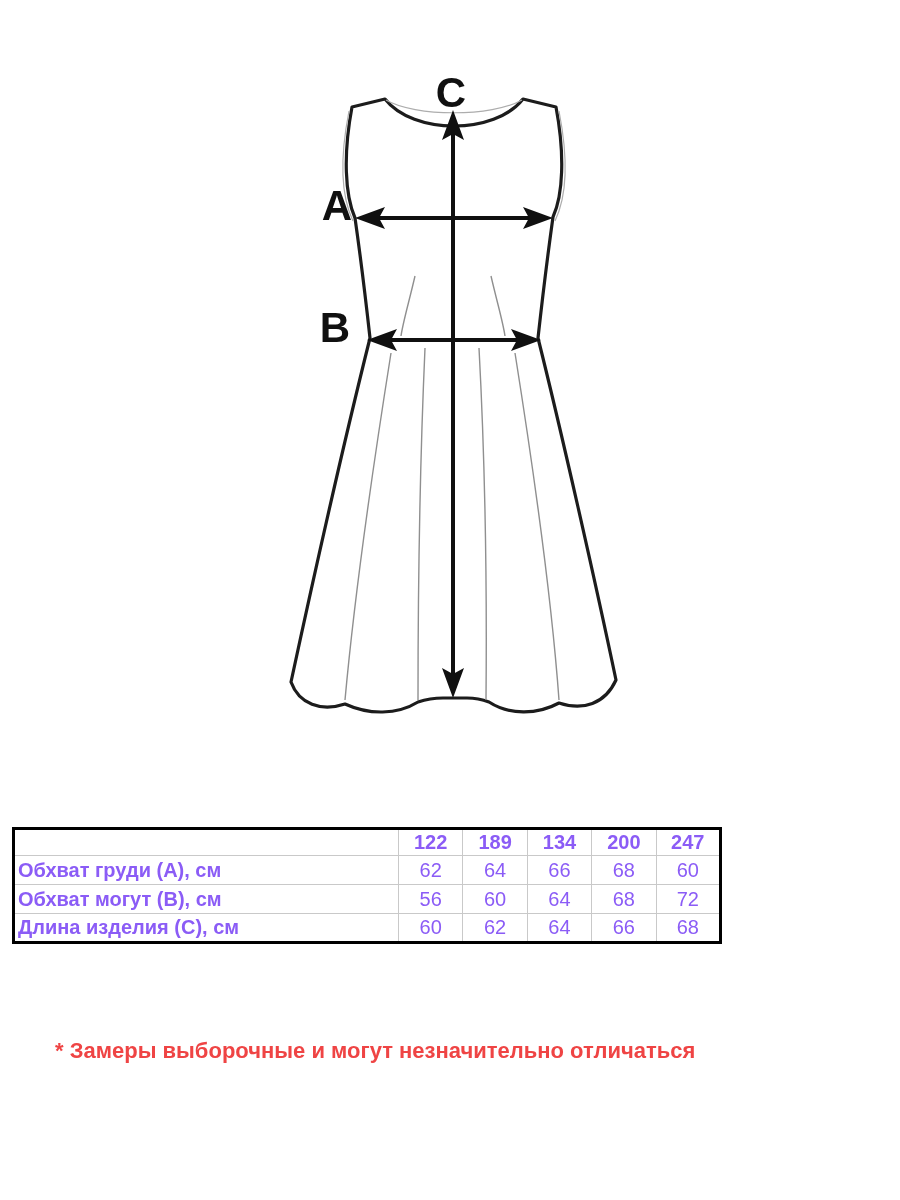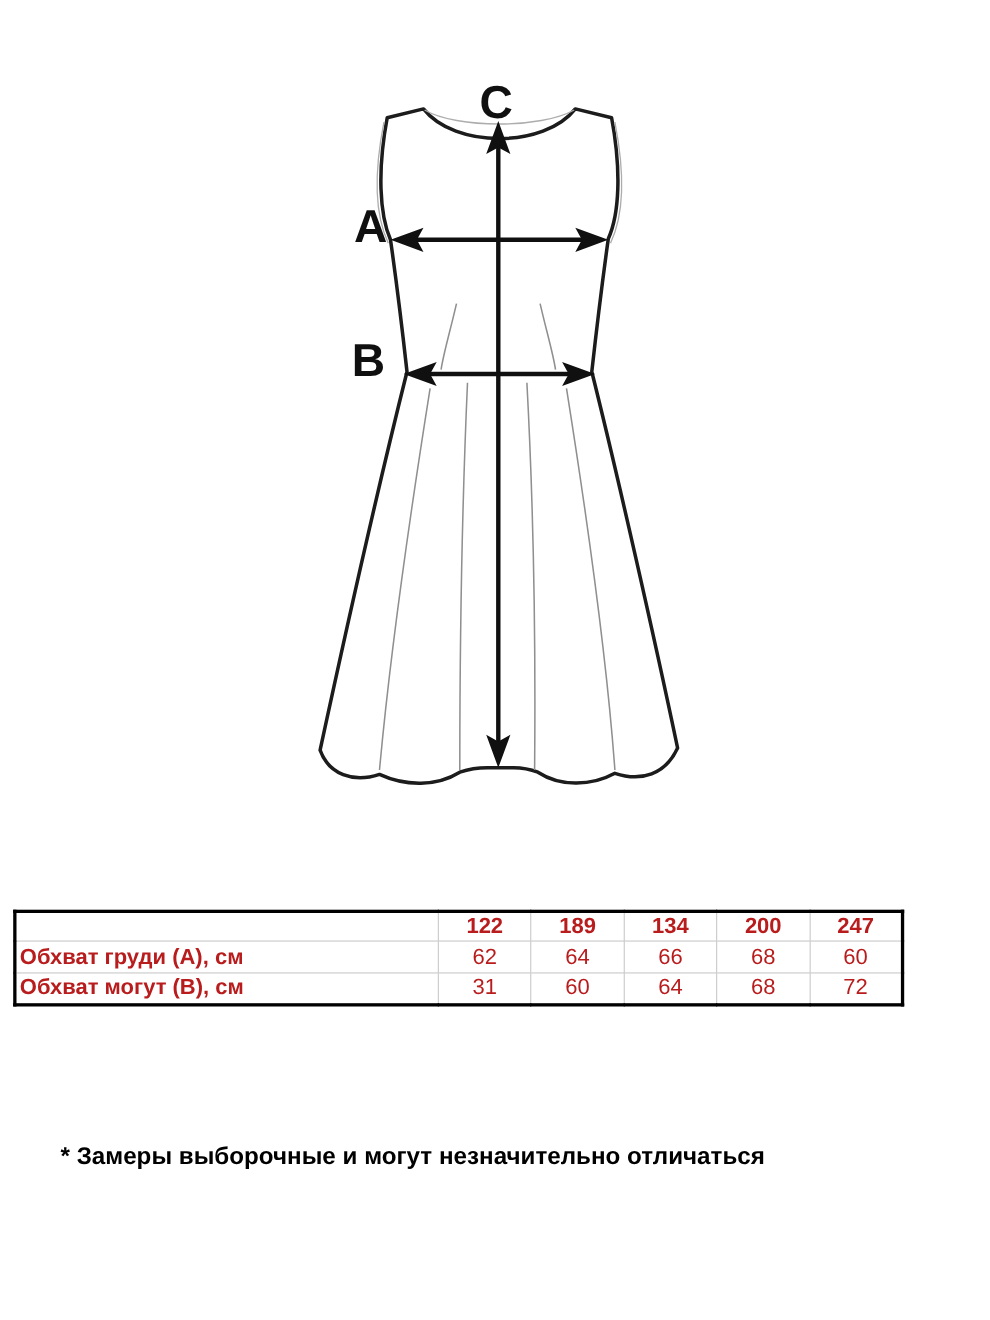--- a/index.html
+++ b/index.html
@@ -35,27 +35,27 @@
     font-weight: bold;
     font-size: 42px;
     fill: #101010;
   }
 
   
   .size-table {
     position: absolute;
     left: 12px;
     top: 827px;
-    width: 810px;
+    width: 710px;
     border-collapse: collapse;
     table-layout: fixed;
     border: 3px solid #000000;
     font-family: "Liberation Sans", sans-serif;
     font-size: 20px;
-    color: #b91c1c;
+    color: #8b5cf6;
   }
   .size-table th, .size-table td {
     border: 1px solid #c9c9c9;
     padding: 0;
     text-align: center;
     vertical-align: middle;
     white-space: nowrap;
     overflow: hidden;
   }
   .size-table thead tr { height: 27px; }
@@ -67,21 +67,21 @@
     padding-left: 3px;
   }
 
   
   .footnote {
     position: absolute;
     left: 55px;
     top: 1038px;
     font-size: 22px;
     font-weight: bold;
-    color: #000000;
+    color: #ef4444;
     line-height: 1.2;
   }
 </style>
 </head>
 <body>
 
 <div class="canvas">
 
   <div class="dress-wrap">
     <svg viewBox="0 0 360 660" xmlns="http://www.w3.org/2000/svg">
@@ -160,24 +160,32 @@
       <tr>
         <td class="row-label">Обхват груди (A), см</td>
         <td>62</td>
         <td>64</td>
         <td>66</td>
         <td>68</td>
         <td>60</td>
       </tr>
       <tr>
         <td class="row-label">Обхват могут (B), см</td>
-        <td>31</td>
+        <td>56</td>
         <td>60</td>
         <td>64</td>
         <td>68</td>
         <td>72</td>
+      </tr>
+      <tr>
+        <td class="row-label">Длина изделия (C), см</td>
+        <td>60</td>
+        <td>62</td>
+        <td>64</td>
+        <td>66</td>
+        <td>68</td>
       </tr>
     </tbody>
   </table>
 
   <div class="footnote">* Замеры выборочные и могут незначительно отличаться</div>
 
 </div>
 
 </body></html>

